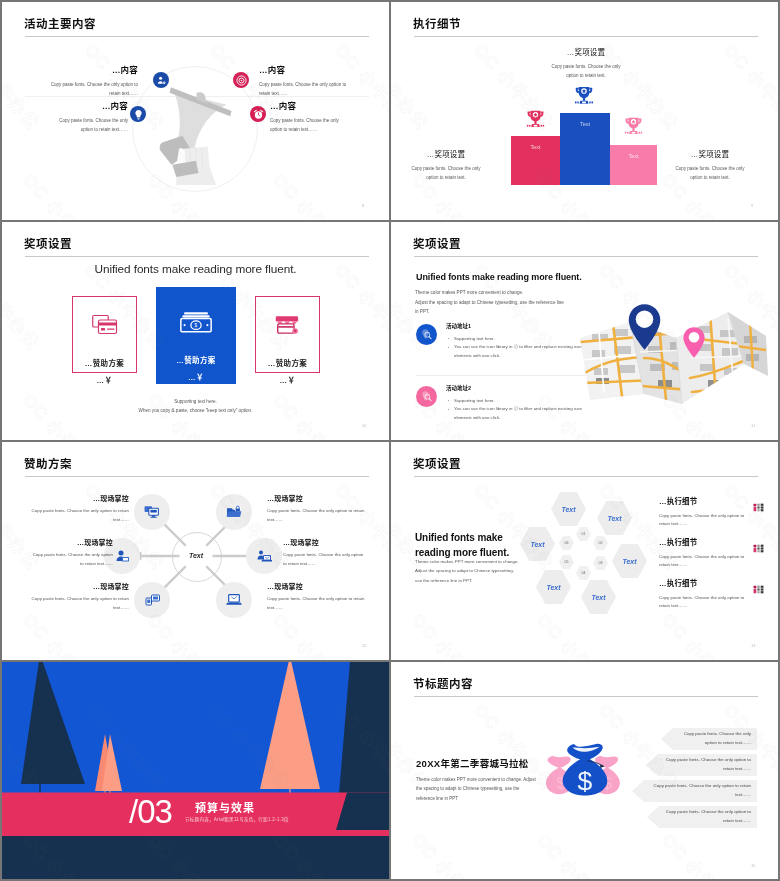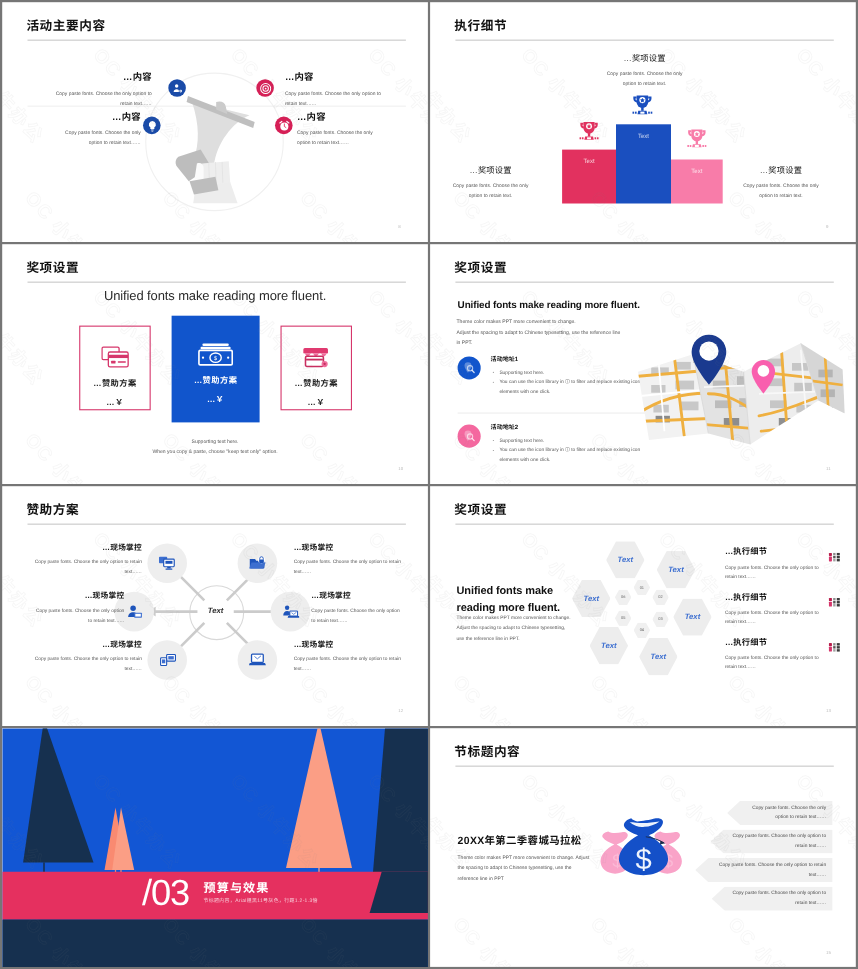--- a/index.html
+++ b/index.html
@@ -27,21 +27,21 @@
   .s2h{font-size:7.5px;font-weight:400;color:#111;line-height:1;letter-spacing:.2px;}
   .s2b{font-size:4.5px;color:#555;line-height:2;margin-top:5px;}
   .bar{position:absolute;}
   .barlab{position:absolute;left:0;right:0;top:8px;text-align:center;font-size:5.5px;color:rgba(255,255,255,.75);}
   
   .s3sub{position:absolute;font-size:11.8px;color:#2b2b2b;letter-spacing:-.1px;}
   .s3card{position:absolute;display:flex;flex-direction:column;align-items:center;box-sizing:border-box;}
   .s3card svg{flex:none;}
   .s3card.outline{border:1px solid #d6366b;background:#fff;}
   .s3card.filled{background:#1155cc;}
-  .s3l1{font-size:7.5px;font-weight:700;margin-top:7px;letter-spacing:.4px;}
+  .s3l1{font-size:7.5px;font-weight:700;margin-top:21px;letter-spacing:.4px;}
   .s3l2{font-size:7.5px;font-weight:700;margin-top:6px;letter-spacing:.4px;}
   .s3card.outline .s3l1,.s3card.outline .s3l2{color:#222;}
   .s3card.filled .s3l1,.s3card.filled .s3l2{color:#fff;}
   .s3foot{position:absolute;font-size:4.6px;color:#555;}
   
   .s4h{position:absolute;font-size:9px;font-weight:700;color:#111;letter-spacing:-.1px;}
   .s4b{position:absolute;font-size:4.6px;color:#555;line-height:2.1;}
   .s4item{position:absolute;left:25px;display:flex;gap:9px;}
   .s4circle{width:21px;height:21px;border-radius:50%;display:flex;align-items:center;justify-content:center;flex:none;margin-top:2px;}
   .s4body{padding-top:0}
@@ -66,21 +66,21 @@
   .hexsm{position:absolute;width:15px;height:14px;background:#f0f0f0;
     clip-path:polygon(26% 0%,74% 0%,100% 50%,74% 100%,26% 100%,0% 50%);
     display:flex;align-items:center;justify-content:center;
     font-size:3.6px;color:#666;}
   .s6row{position:absolute;left:268px;width:92px;}
   .s6rh{font-size:7.5px;font-weight:700;color:#111;letter-spacing:.2px;line-height:1;}
   .s6rb{font-size:4.4px;color:#555;line-height:2;margin-top:6px;}
   .s6ic{position:absolute;left:362px;width:12px;height:10px;}
   
   .s7num{position:absolute;left:127px;top:133px;font-size:33px;color:#fff;font-weight:400;letter-spacing:-1px;line-height:1;}
-  .s7title{position:absolute;left:183px;top:137px;font-size:11px;font-weight:700;color:#fff;letter-spacing:1px;}
+  .s7title{position:absolute;left:193px;top:137px;font-size:11px;font-weight:700;color:#fff;letter-spacing:1px;}
   .s7sub{position:absolute;left:183px;top:154px;font-size:4.5px;color:#f7c9d6;letter-spacing:.3px;}
   
   .s8h{position:absolute;font-size:9.5px;font-weight:700;color:#111;letter-spacing:.3px;}
   .s8b{position:absolute;font-size:4.5px;color:#555;line-height:2.1;}
   .s8row{position:absolute;height:22px;background:#f0f0f0;box-sizing:border-box;
     clip-path:polygon(12px 0,100% 0,100% 100%,12px 100%,0 50%);
     display:flex;align-items:center;justify-content:flex-end;
     padding:0 6px 0 16px;font-size:4.4px;color:#4a4a4a;line-height:2;text-align:right;}
 </style>
 </head>

